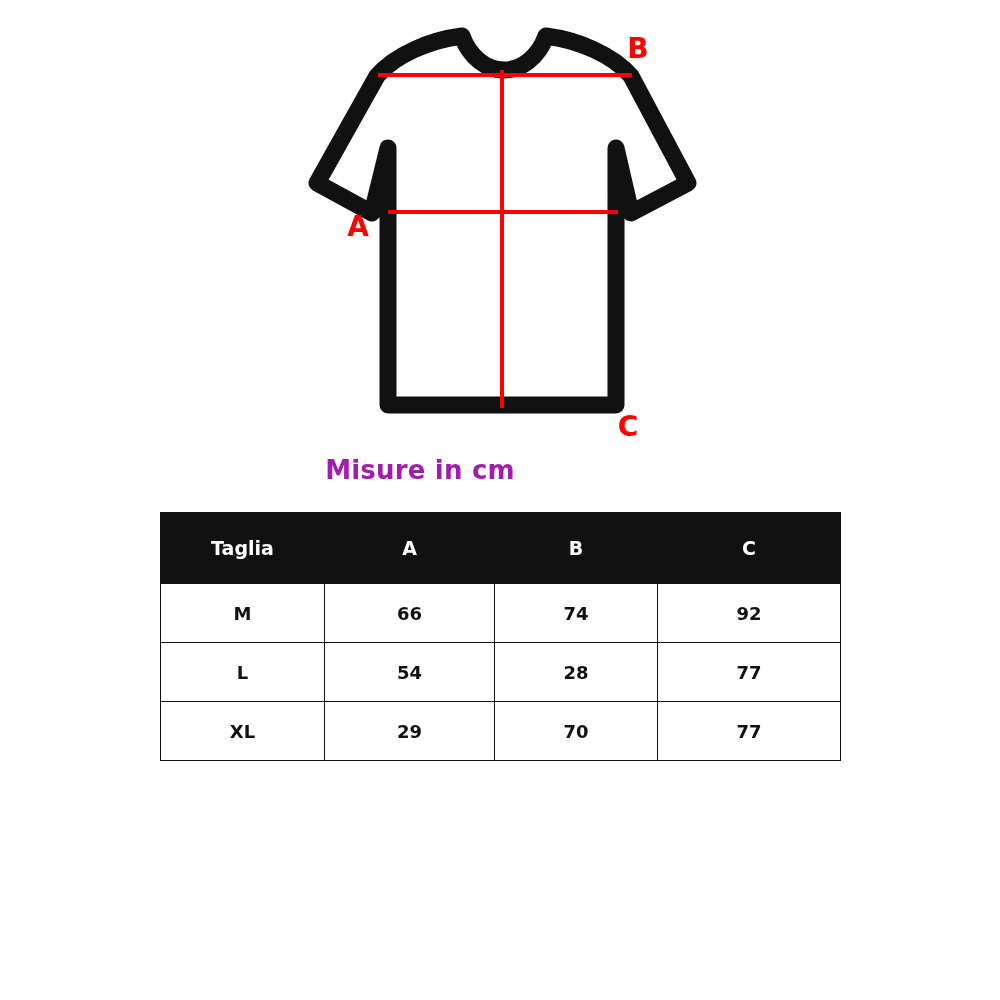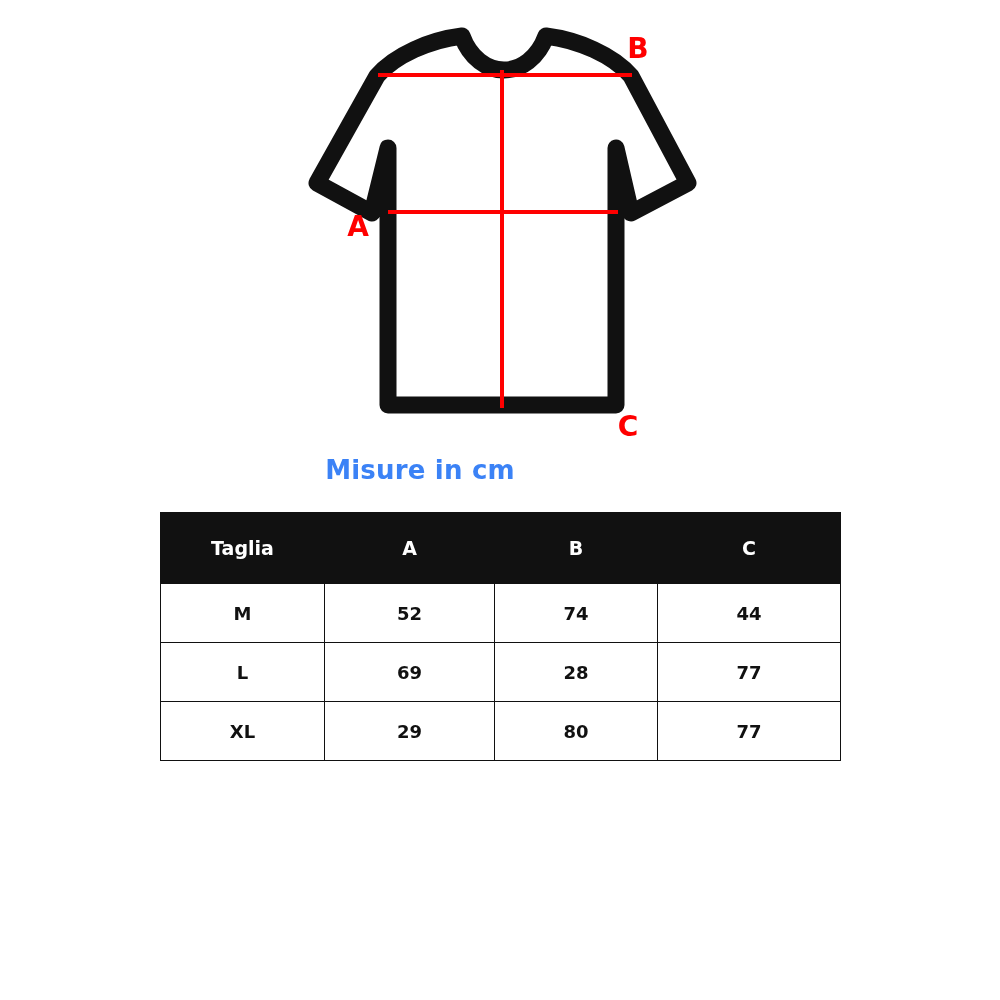--- a/index.html
+++ b/index.html
@@ -30,21 +30,21 @@
   }
   .measures-title {
     position: absolute;
     left: 0;
     top: 455px;
     width: 840px;
     text-align: center;
     font-size: 26px;
     font-weight: bold;
     letter-spacing: 0.2px;
-    color: #3b82f6;
+    color: #a21caf;
   }
   .size-table {
     position: absolute;
     left: 160px;
     top: 512px;
     width: 680px;
     border-collapse: collapse;
     table-layout: fixed;
   }
   .size-table th,
@@ -123,32 +123,32 @@
       <tr>
         <th>Taglia</th>
         <th>A</th>
         <th>B</th>
         <th>C</th>
       </tr>
     </thead>
     <tbody>
       <tr>
         <td>M</td>
-        <td>52</td>
+        <td>66</td>
         <td>74</td>
-        <td>44</td>
+        <td>92</td>
       </tr>
       <tr>
         <td>L</td>
-        <td>69</td>
+        <td>54</td>
         <td>28</td>
         <td>77</td>
       </tr>
       <tr>
         <td>XL</td>
         <td>29</td>
-        <td>80</td>
+        <td>70</td>
         <td>77</td>
       </tr>
     </tbody>
   </table>
 
 </div>
 
 </body></html>

